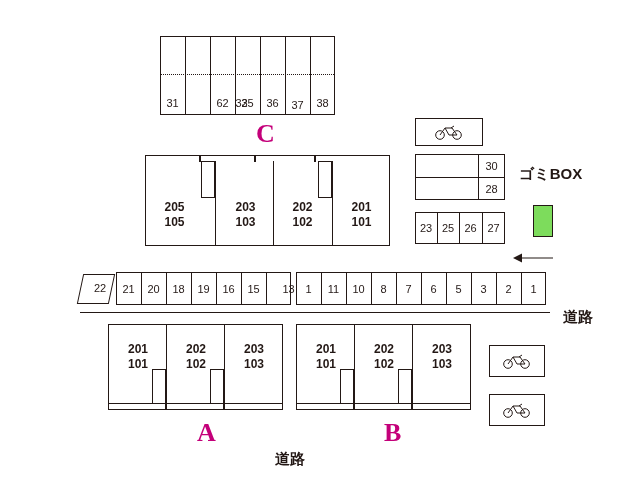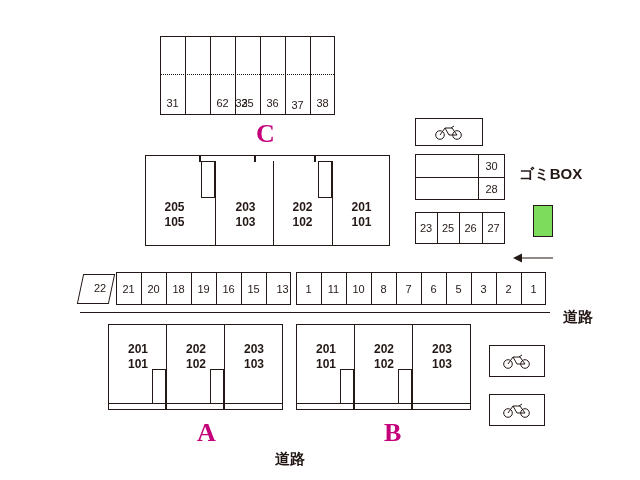--- a/index.html
+++ b/index.html
@@ -130,21 +130,21 @@
   <div class="vline" style="left:191px;top:272px;height:33px;"></div>
   <div class="vline" style="left:216px;top:272px;height:33px;"></div>
   <div class="vline" style="left:241px;top:272px;height:33px;"></div>
   <div class="vline" style="left:266px;top:272px;height:33px;"></div>
   <div class="lbl" style="left:116px;top:280px;width:25px;height:18px;">21</div>
   <div class="lbl" style="left:141px;top:280px;width:25px;height:18px;">20</div>
   <div class="lbl" style="left:166px;top:280px;width:25px;height:18px;">18</div>
   <div class="lbl" style="left:191px;top:280px;width:25px;height:18px;">19</div>
   <div class="lbl" style="left:216px;top:280px;width:25px;height:18px;">16</div>
   <div class="lbl" style="left:241px;top:280px;width:25px;height:18px;">15</div>
-  <div class="lbl" style="left:270px;top:280px;width:25px;height:18px;">13</div>
+  <div class="lbl" style="left:276px;top:280px;width:25px;height:18px;">13</div>
 
   <div class="box" style="left:296px;top:272px;width:250px;height:33px;"></div>
   <div class="vline" style="left:321px;top:272px;height:33px;"></div>
   <div class="vline" style="left:346px;top:272px;height:33px;"></div>
   <div class="vline" style="left:371px;top:272px;height:33px;"></div>
   <div class="vline" style="left:396px;top:272px;height:33px;"></div>
   <div class="vline" style="left:421px;top:272px;height:33px;"></div>
   <div class="vline" style="left:446px;top:272px;height:33px;"></div>
   <div class="vline" style="left:471px;top:272px;height:33px;"></div>
   <div class="vline" style="left:496px;top:272px;height:33px;"></div>

